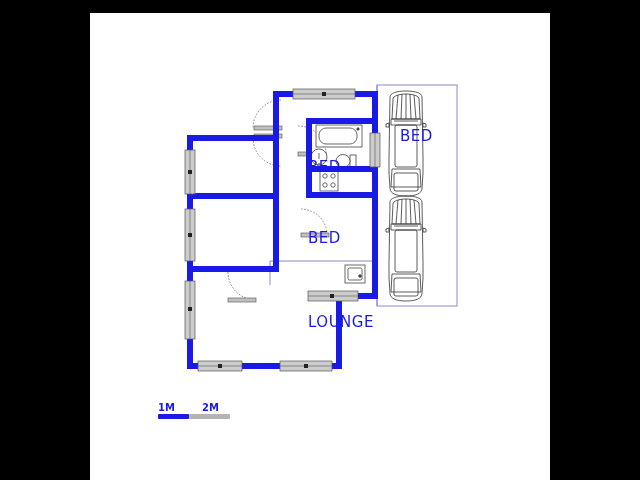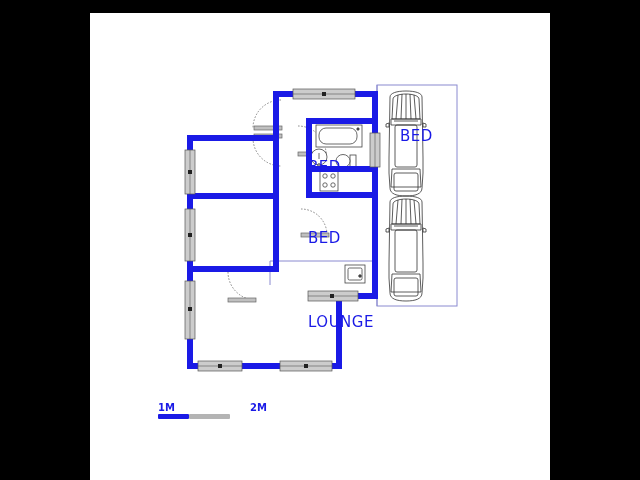--- a/index.html
+++ b/index.html
@@ -252,19 +252,19 @@
 
     </svg>
 
     <div class="room-label" style="left:310px; top:114px;">BED</div>
     <div class="room-label" style="left:218px; top:145px;">BED</div>
     <div class="room-label" style="left:218px; top:216px;">BED</div>
     <div class="room-label" style="left:218px; top:300px;">LOUNGE</div>
 
     <div>
       <div class="scale-label" style="left:68px; top:389px;">1M</div>
-      <div class="scale-label" style="left:112px; top:389px;margin-left:48px;">2M</div>
+      <div class="scale-label" style="left:112px; top:389px;">2M</div>
       <div class="scale-seg" style="left:68px; top:401px; width:31px; background:#1a1ae6;"></div>
       <div class="scale-seg" style="left:99px; top:401px; width:41px; background:#b4b4b4;"></div>
     </div>
 
   </div>
 </div>
 
 </body></html>

